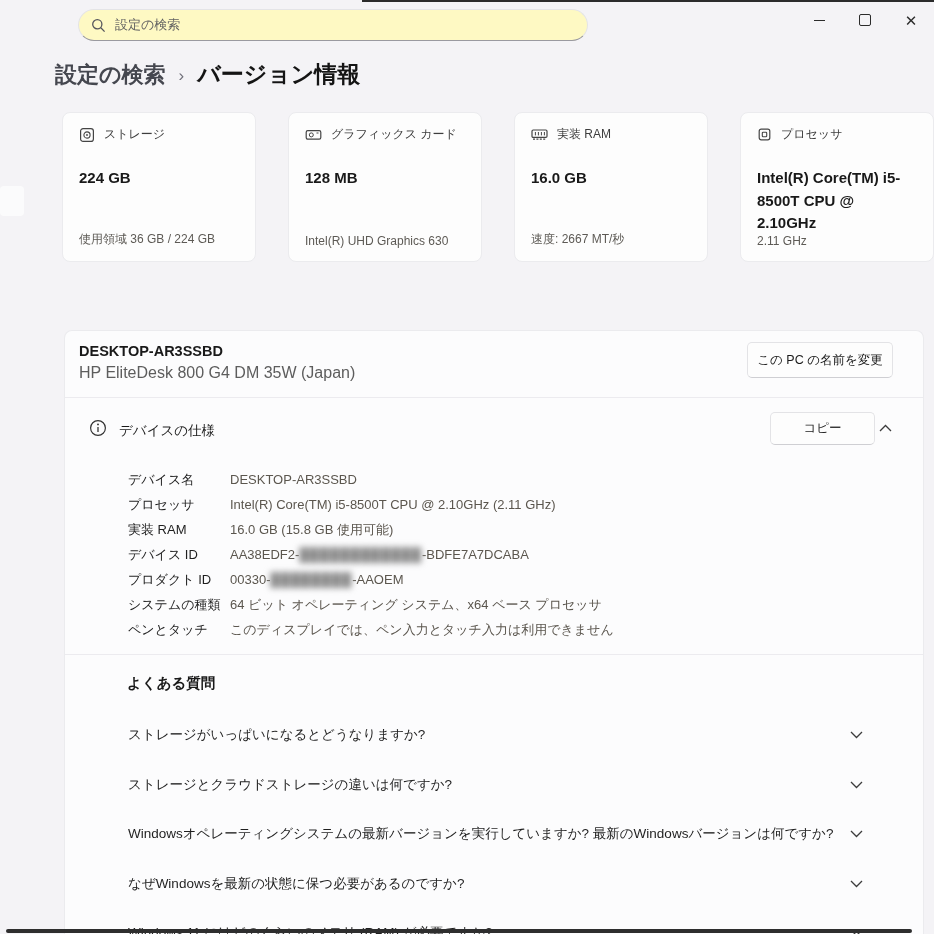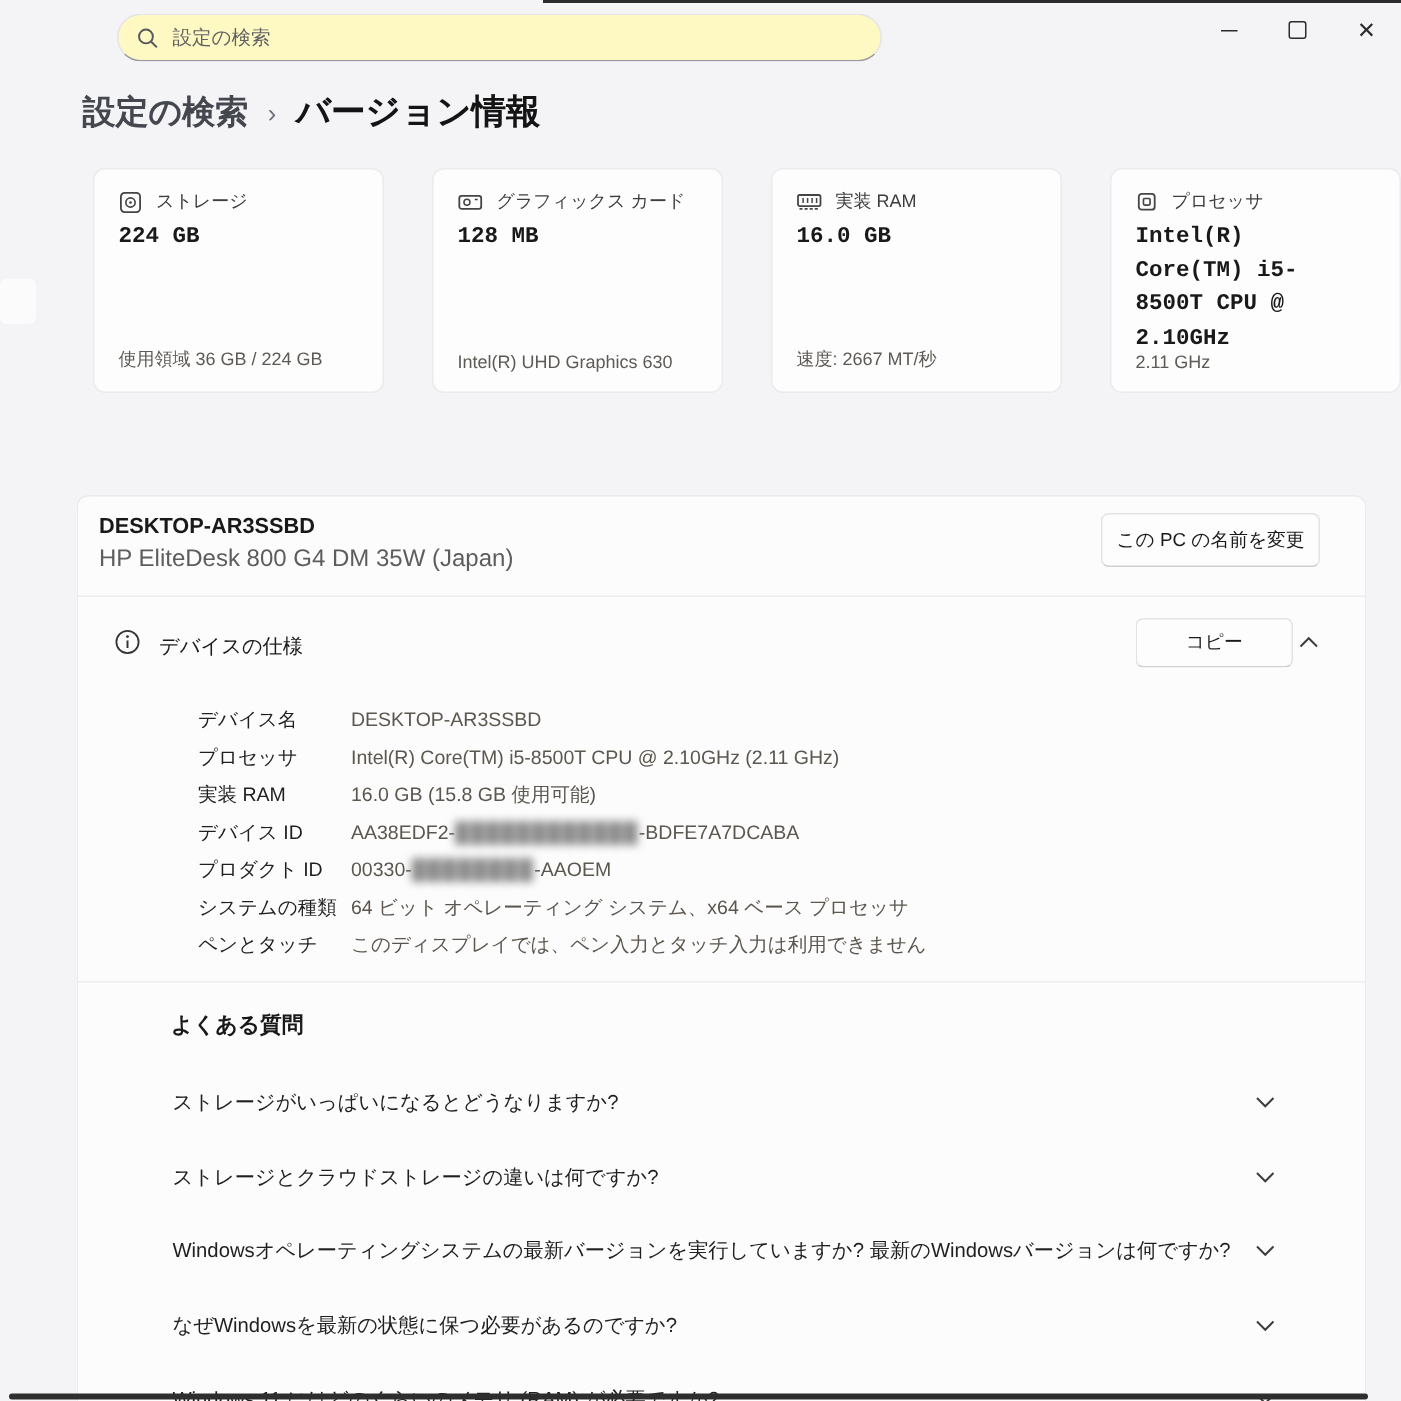--- a/index.html
+++ b/index.html
@@ -33,26 +33,26 @@
   .crumb-sep{font-size:17px;color:#70707a;padding-top:2px;}
   .crumb-current{font-size:23px;font-weight:700;color:#141414;}
   
   .cards{position:absolute;left:62px;top:112px;display:flex;gap:32px;}
   .card{
     position:relative;width:194px;height:150px;box-sizing:border-box;
     background:#fdfdfd;border:1px solid #ebebee;border-radius:8px;padding:13px 16px;
   }
   .card-head{display:flex;align-items:center;gap:9px;}
   .card-label{font-size:12px;color:#3d3d3d;}
-  .card-value{margin-top:4px;font-size:15px;font-weight:700;color:#191919;line-height:1.5;max-width:150px;font-family:Liberation Mono, monospace;}
+  .card-value{margin-top:24px;font-size:15px;font-weight:700;color:#191919;line-height:1.5;max-width:150px;}
   .card-detail{position:absolute;left:16px;bottom:13px;font-size:12px;color:#5d5a55;white-space:nowrap;margin-top:16px;}
   .cicon{flex:0 0 auto;display:flex;}
   
   .panel{
-    position:absolute;left:51px;top:330px;width:860px;height:604px;box-sizing:border-box;
+    position:absolute;left:64px;top:330px;width:860px;height:604px;box-sizing:border-box;
     background:#fcfcfd;border:1px solid #ebebee;border-bottom:none;border-radius:8px 8px 0 0;overflow:hidden;
   }
   .dev-header{position:absolute;left:0;top:0;right:0;height:66px;}
   .dev-name{position:absolute;left:14px;top:12px;font-size:14.5px;font-weight:700;color:#191919;}
   .dev-model{position:absolute;left:14px;top:33px;font-size:16px;color:#5d5d5d;}
   .btn{
     box-sizing:border-box;background:#fdfdfd;border:1px solid #e3e3e6;border-bottom-color:#cfcfd3;
     border-radius:5px;font-size:12.5px;color:#1a1a1a;display:flex;align-items:center;justify-content:center;
     font-family:inherit;
   }
@@ -62,21 +62,21 @@
   .hr2{top:323px;}
   
   .spec-header{position:absolute;left:0;top:67px;right:0;height:61px;}
   .info-icon{position:absolute;left:24px;top:21px;}
   .spec-title{position:absolute;left:54px;top:24px;font-size:13.5px;color:#1a1a1a;}
   .copy-btn{position:absolute;left:705px;top:14px;width:105px;height:33px;}
   .chev-up{position:absolute;left:814px;top:26px;}
   
   .spec-rows{position:absolute;left:0;top:136px;right:0;}
   .spec-row{display:flex;height:25px;align-items:center;font-size:13px;}
-  .spec-label{width:102px;margin-left:80px;color:#1f1f1f;flex:0 0 auto;}
+  .spec-label{width:102px;margin-left:63px;color:#1f1f1f;flex:0 0 auto;}
   .spec-value{color:#5b564e;white-space:nowrap;}
   .redacted{filter:blur(3px);color:#8a8a8a;letter-spacing:1px;}
   
   .faq-title{position:absolute;left:62px;top:343px;font-size:14.5px;font-weight:700;color:#191919;}
   .faq-row{position:absolute;left:63px;right:48px;height:44px;display:flex;align-items:center;justify-content:space-between;}
   .faq-q{font-size:13.5px;color:#1f1f1f;padding-right:20px;white-space:nowrap;overflow:hidden;}
   .faq-chev{flex:0 0 auto;margin-right:12px;display:flex;}
   .fq0{top:382px;} .fq1{top:432px;} .fq2{top:481px;} .fq3{top:531px;} .fq4{top:580px;}
   
   .bottom-bar{position:absolute;left:6px;top:929px;width:906px;height:4px;background:#2e2e2e;border-radius:2px;}

